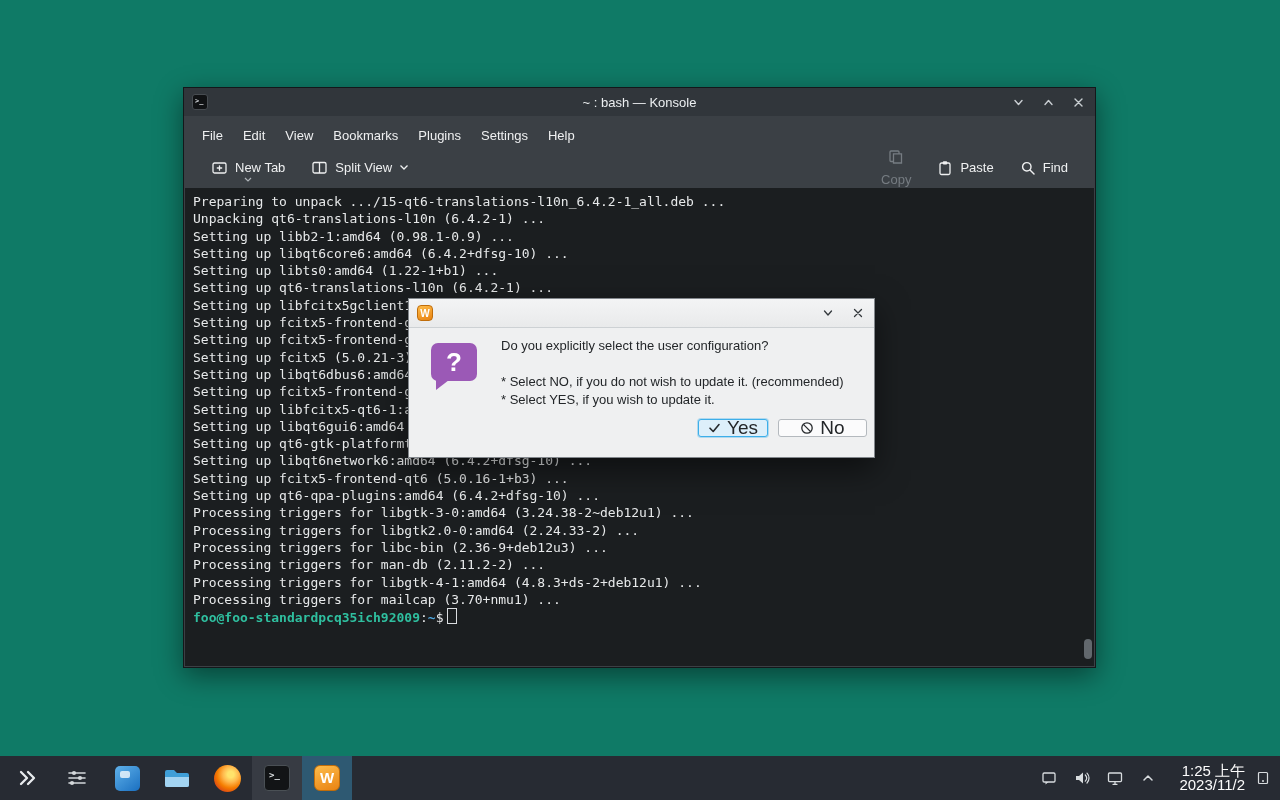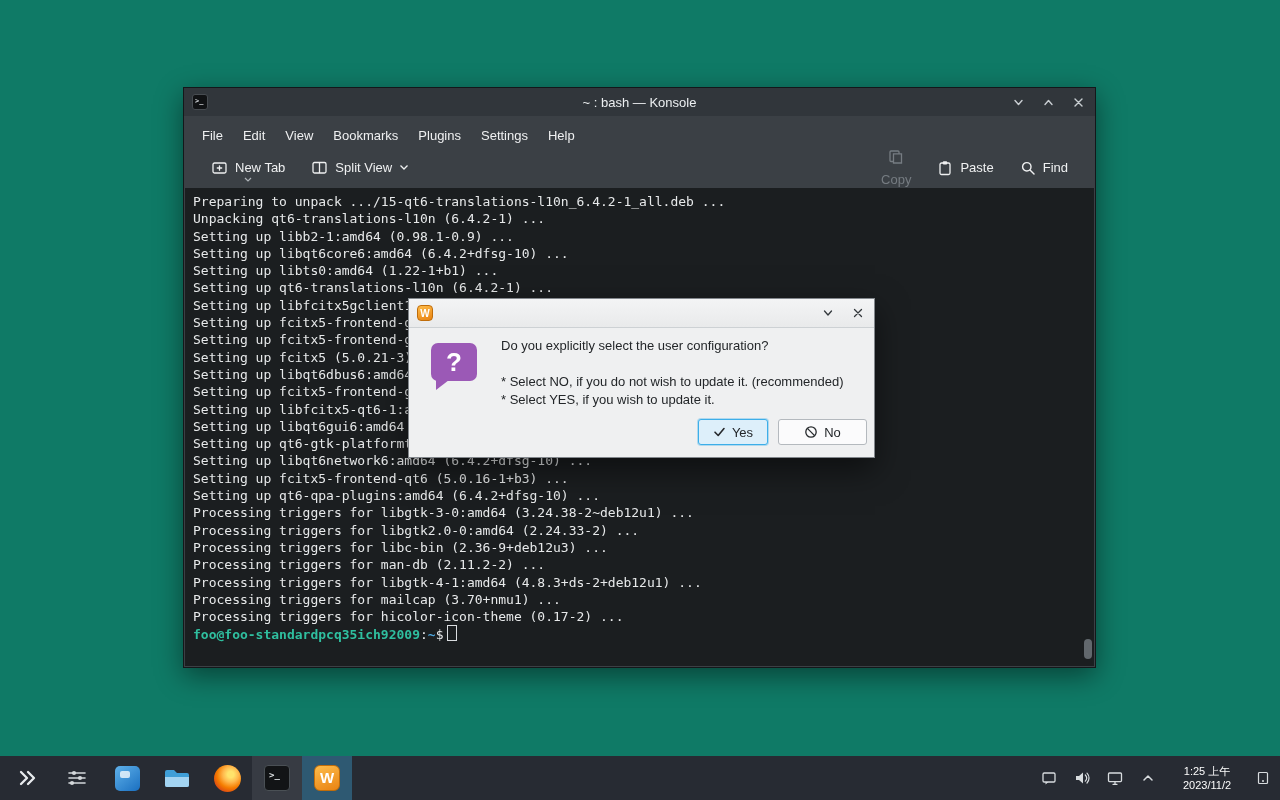--- a/index.html
+++ b/index.html
@@ -77,22 +77,22 @@
     font-size:26px; font-weight:bold; display:flex; align-items:center; justify-content:center;
   }
   .q-bubble::after {
     content:""; position:absolute; left:5px; bottom:-9px; width:0; height:0;
     border-left:13px solid #9b59b6; border-bottom:10px solid transparent;
   }
   .d-text { position:absolute; font-size:13px; color:#232629; white-space:nowrap; }
   .d-question { left:92px; top:11px; }
   .d-note1 { left:92px; top:47px; }
   .d-note2 { left:92px; top:65px; }
-  .btn { position:absolute; top:92px; height:26px; display:flex; align-items:center; justify-content:center;
-         gap:6px; font-size:13px; color:#232629; border-radius:3px; box-sizing:border-box; }
+  .btn { position:absolute; top:92px; height:18px; display:flex; align-items:center; justify-content:center;
+         gap:6px; font-size:19px; color:#232629; border-radius:3px; box-sizing:border-box; }
   .btn-yes { left:289px; width:70px; background:#ddeffa; border:1px solid #3daee9; box-shadow:0 0 0 1px rgba(61,174,233,.35); }
   .btn-no  { left:369px; width:89px; background:#fbfbfc; border:1px solid #b4b9be; }
 
   
   .taskbar {
     position:absolute; left:0; right:0; bottom:0; height:44px;
     background:#272b33; display:flex; align-items:center;
   }
   .tb-left { display:flex; align-items:center; height:44px; margin-left:2px; }
   .tb-btn { width:50px; height:44px; display:flex; align-items:center; justify-content:center; background:none; border:none; padding:0; }
@@ -107,21 +107,21 @@
     color:#dfe3e5; font:bold 9px/11px "DejaVu Sans Mono", monospace; text-align:left;
     padding:4px 0 0 4px; box-sizing:border-box;
   }
   .w-big {
     width:26px; height:26px; border-radius:6px;
     background:linear-gradient(160deg,#fdbc4b,#e98312); border:1px solid #c06d0a;
     color:#fff; font-size:15px; font-weight:bold; text-align:center; line-height:24px; box-sizing:border-box;
   }
   .tb-right { margin-left:auto; display:flex; align-items:center; gap:9px; padding-right:8px; height:44px; }
   .tray-btn { width:24px; height:30px; background:none; border:none; display:flex; align-items:center; justify-content:center; padding:0; }
-  .clock { color:#fcfcfc; font-size:11px; line-height:14px; text-align:center; min-width:76px; }
+  .clock { color:#fcfcfc; font-size:15px; line-height:14px; text-align:right; min-width:76px; }
   .show-desktop { width:18px; height:40px; background:none; border:none; display:flex; align-items:center; justify-content:center; padding:0; }
 </style>
 </head>
 <body>
 
 <div class="desktop">
 
   <div class="konsole">
     <div class="k-titlebar">
       <div class="kico">&gt;_</div>
@@ -218,21 +218,20 @@
         <div class="term-line">Setting up qt6-gtk-platformtheme:amd64 (6.4.2+dfsg-10) ...</div>
         <div class="term-line">Setting up libqt6network6:amd64 (6.4.2+dfsg-10) ...</div>
         <div class="term-line">Setting up fcitx5-frontend-qt6 (5.0.16-1+b3) ...</div>
         <div class="term-line">Setting up qt6-qpa-plugins:amd64 (6.4.2+dfsg-10) ...</div>
         <div class="term-line">Processing triggers for libgtk-3-0:amd64 (3.24.38-2~deb12u1) ...</div>
         <div class="term-line">Processing triggers for libgtk2.0-0:amd64 (2.24.33-2) ...</div>
         <div class="term-line">Processing triggers for libc-bin (2.36-9+deb12u3) ...</div>
         <div class="term-line">Processing triggers for man-db (2.11.2-2) ...</div>
         <div class="term-line">Processing triggers for libgtk-4-1:amd64 (4.8.3+ds-2+deb12u1) ...</div>
         <div class="term-line">Processing triggers for mailcap (3.70+nmu1) ...</div>
-        <div class="term-line">Processing triggers for hicolor-icon-theme (0.17-2) ...</div>
         <div class="term-line prompt-line"><span class="c-host">foo@foo-standardpcq35ich92009</span><span class="c-sep">:</span><span class="c-path">~</span><span class="c-sym">$</span><span class="cursor"></span></div>
     </div>
 
     <div class="k-scrollbar">
       <div class="k-scroll-thumb"></div>
     </div>
   </div>
 
   <div class="kdialog">
     <div class="d-titlebar">

